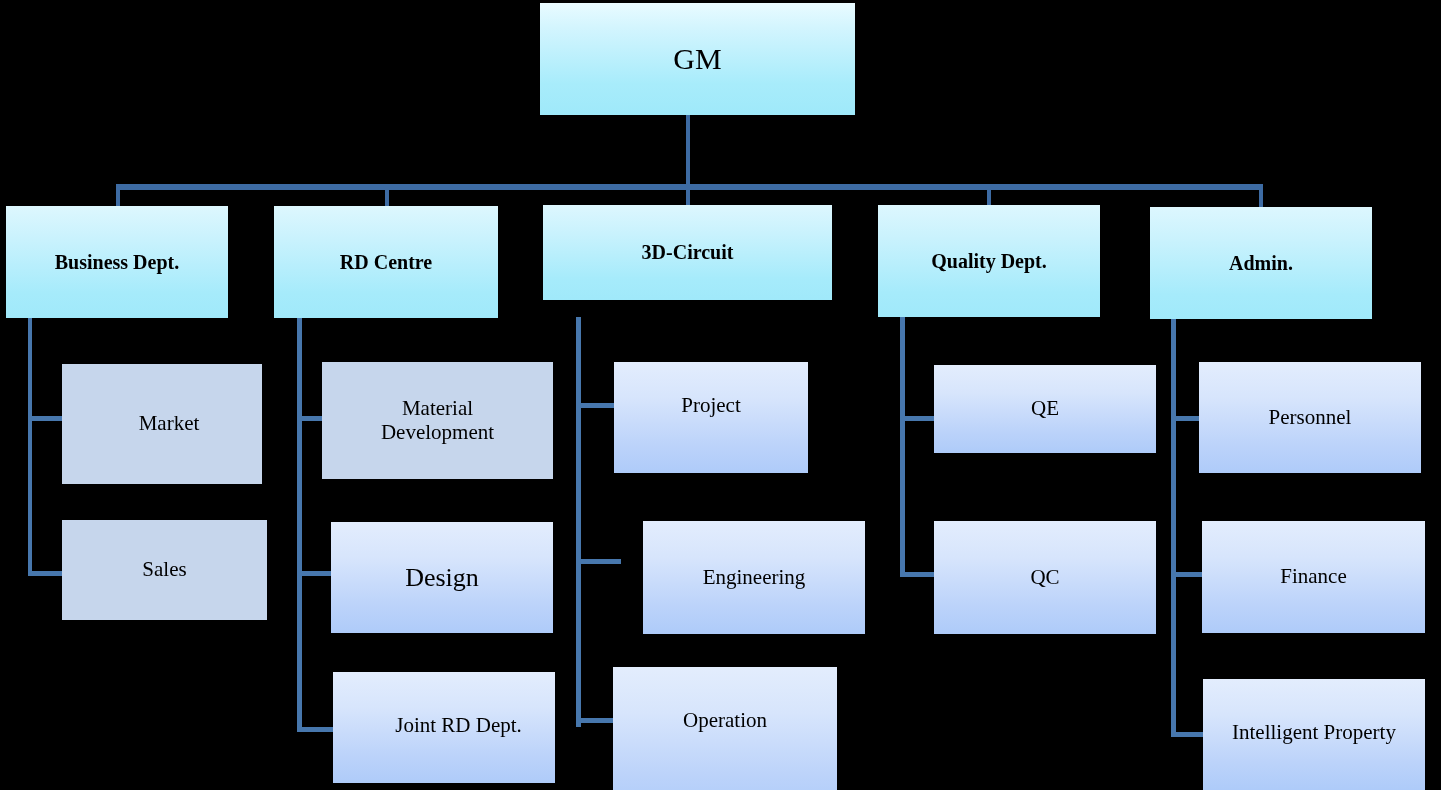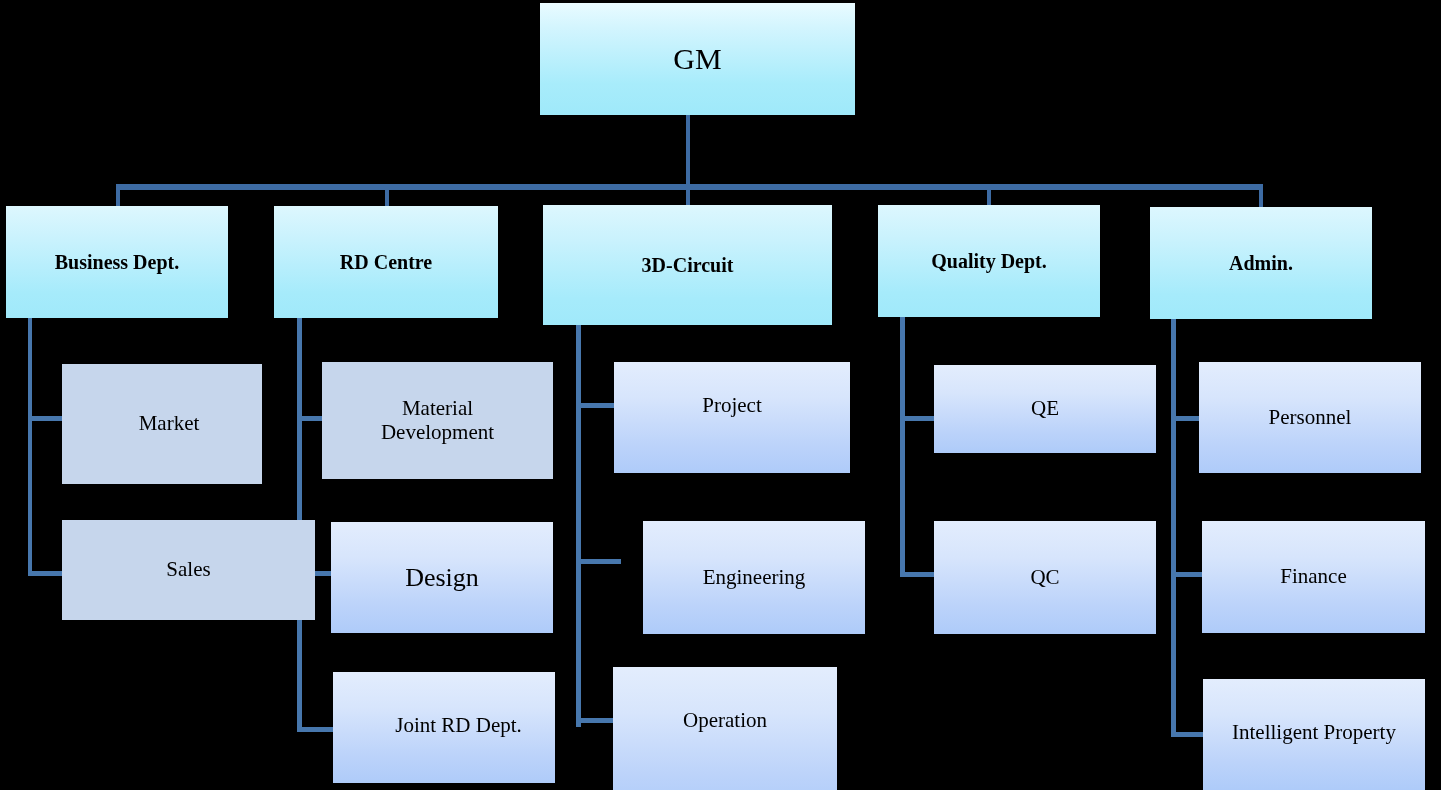--- a/index.html
+++ b/index.html
@@ -91,48 +91,48 @@
   <div class="node lvl-top" style="left:540px; top:3px; width:315px; height:112px; font-size:30px;">
     <span>GM</span>
   </div>
 
   <div class="node lvl-dept" style="left:6px; top:206px; width:222px; height:112px; font-size:20px;">
     <span>Business Dept.</span>
   </div>
   <div class="node lvl-dept" style="left:274px; top:206px; width:224px; height:112px; font-size:20px;">
     <span>RD Centre</span>
   </div>
-  <div class="node lvl-dept" style="left:543px; top:205px; width:289px; height:120px; font-size:20px;">
+  <div class="node lvl-dept" style="left:543px; top:205px; width:289px; height:95px; font-size:20px;">
     <span>3D-Circuit</span>
   </div>
   <div class="node lvl-dept" style="left:878px; top:205px; width:222px; height:112px; font-size:20px;">
     <span>Quality Dept.</span>
   </div>
   <div class="node lvl-dept" style="left:1150px; top:207px; width:222px; height:112px; font-size:20px;">
     <span>Admin.</span>
   </div>
 
   <div class="node leaf-flat" style="left:62px; top:364px; width:200px; height:120px; font-size:21px;padding-left:14px;">
     <span>Market</span>
   </div>
-  <div class="node leaf-flat" style="left:62px; top:520px; width:253px; height:100px; font-size:21px;">
+  <div class="node leaf-flat" style="left:62px; top:520px; width:205px; height:100px; font-size:21px;">
     <span>Sales</span>
   </div>
 
   <div class="node leaf-flat" style="left:322px; top:362px; width:231px; height:117px; font-size:21px; padding:0 22px;">
     <span>Material Development</span>
   </div>
   <div class="node leaf-grad" style="left:331px; top:522px; width:222px; height:111px; font-size:26px;">
     <span>Design</span>
   </div>
   <div class="node leaf-grad" style="left:333px; top:672px; width:222px; height:111px; font-size:21px; align-items:flex-start; padding-top:42px;padding-left:29px;">
     <span>Joint RD Dept.</span>
   </div>
 
-  <div class="node leaf-grad" style="left:614px; top:362px; width:236px; height:111px; font-size:21px; align-items:flex-start; padding-top:32px;">
+  <div class="node leaf-grad" style="left:614px; top:362px; width:194px; height:111px; font-size:21px; align-items:flex-start; padding-top:32px;">
     <span>Project</span>
   </div>
   <div class="node leaf-grad" style="left:619px; top:521px; width:222px; height:113px; font-size:21px;margin-left:24px;">
     <span>Engineering</span>
   </div>
   <div class="node leaf-grad" style="left:613px; top:667px; width:224px; height:144px; font-size:21px; align-items:flex-start; padding-top:42px;">
     <span>Operation</span>
   </div>
 
   <div class="node leaf-grad" style="left:934px; top:365px; width:222px; height:88px; font-size:21px;">

